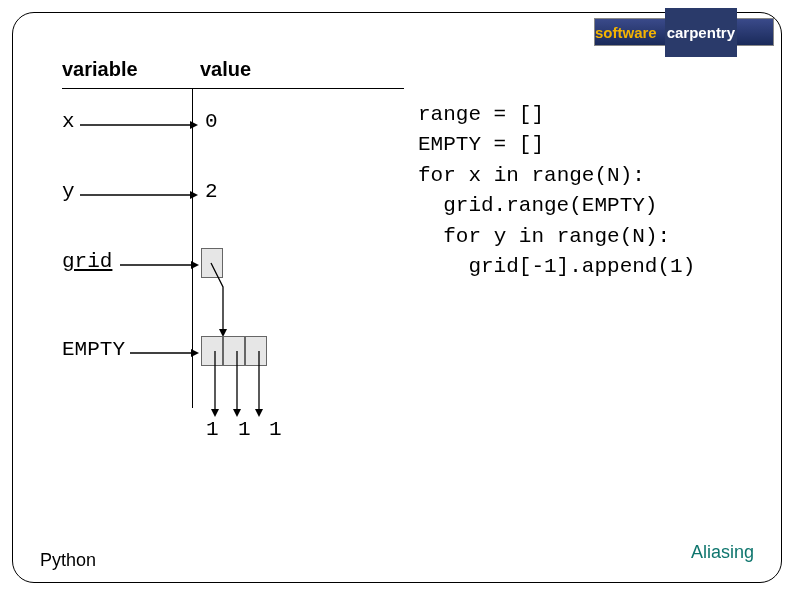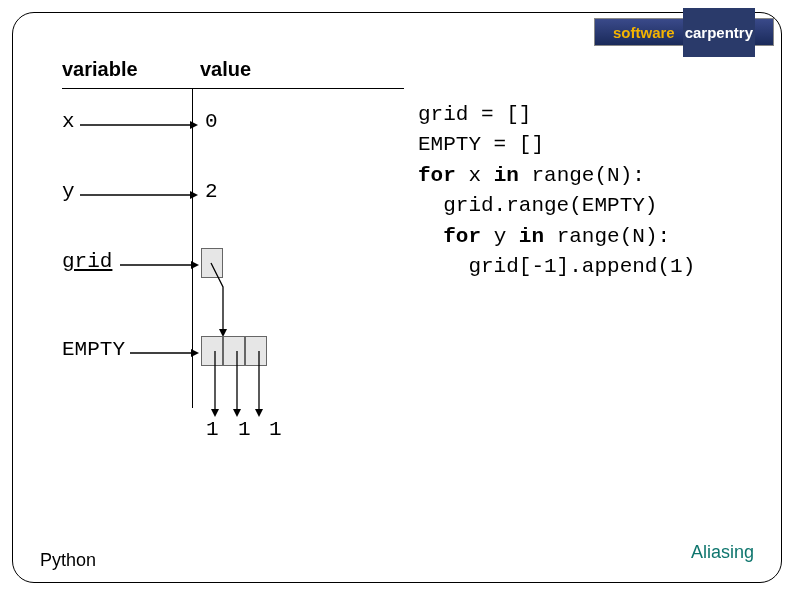--- a/index.html
+++ b/index.html
@@ -25,21 +25,20 @@
   .logo {
     position: absolute;
     top: 18px;
     right: 20px;
     width: 180px;
     height: 28px;
     background: linear-gradient(#3a4a8a, #1a2a5a);
     border: 1px solid #888;
     display: flex;
     align-items: center;
-    justify-content: center;
     gap: 8px;
   }
   .logo .sw {
     color: #f4b400;
     font-weight: bold;
     font-size: 15px;
   }
   .logo .carp {
     color: #fff;
     font-weight: bold;
@@ -107,21 +106,21 @@
   }
   .code-block {
     position: absolute;
     top: 100px;
     left: 418px;
     font-family: "Courier New", monospace;
     font-size: 21px;
     line-height: 1.45;
     white-space: pre;
   }
-  .code-block b { font-weight: bold; }
+  .code-block b { font-weight: normal; }
   .footer-left {
     position: absolute;
     bottom: 24px;
     left: 40px;
     font-size: 18px;
     color: #000;
   }
   .footer-right {
     position: absolute;
     bottom: 32px;
@@ -194,21 +193,21 @@
   </svg>
   <svg class="arrow" style="top:293px;left:193px" width="8" height="66">
     <line class="stroke" x1="4" y1="0" x2="4" y2="58"></line>
       <polygon class="head" points="0,58 4,66 8,58"></polygon>
   </svg>
   <div class="num-label" style="top:360px;left:144px">1</div>
   <div class="num-label" style="top:360px;left:176px">1</div>
   <div class="num-label" style="top:360px;left:207px">1</div>
 </div>
 
-<div class="code-block"><span>grid = []</span>
+<div class="code-block"><span>range = []</span>
 <span>EMPTY = []</span>
 <b>for</b><span> x </span><b>in</b><span> range(N):</span>
 <span>  grid.range(EMPTY)</span>
 <span>  </span><b>for</b><span> y </span><b>in</b><span> range(N):</span>
 <span>    grid[-1].append(1)</span></div>
 
 <div class="footer-left">Python</div>
 <div class="footer-right">Aliasing</div>
 
 </body></html>

